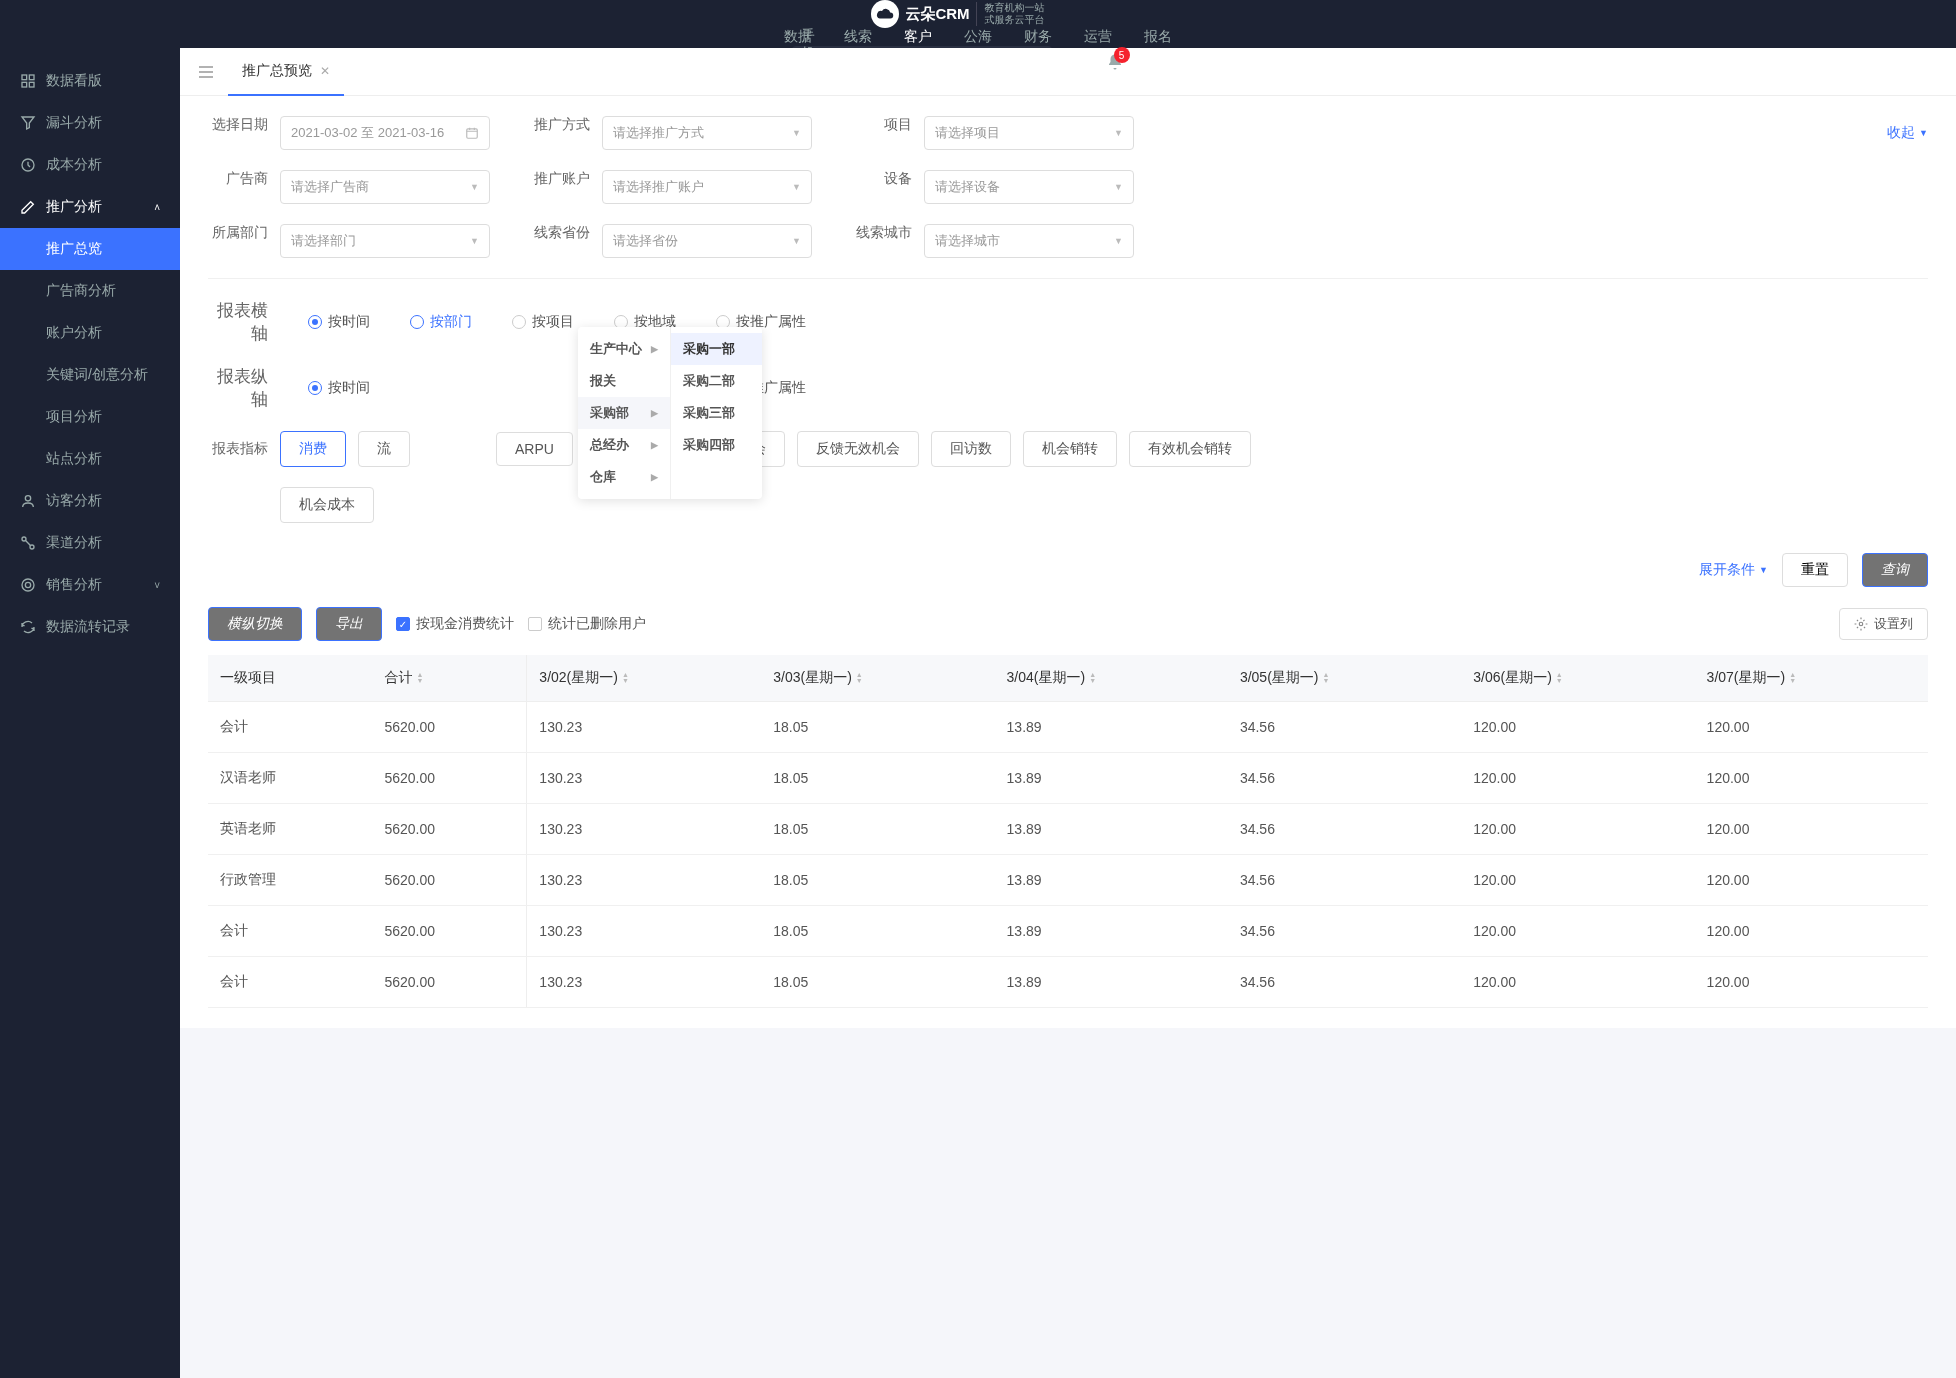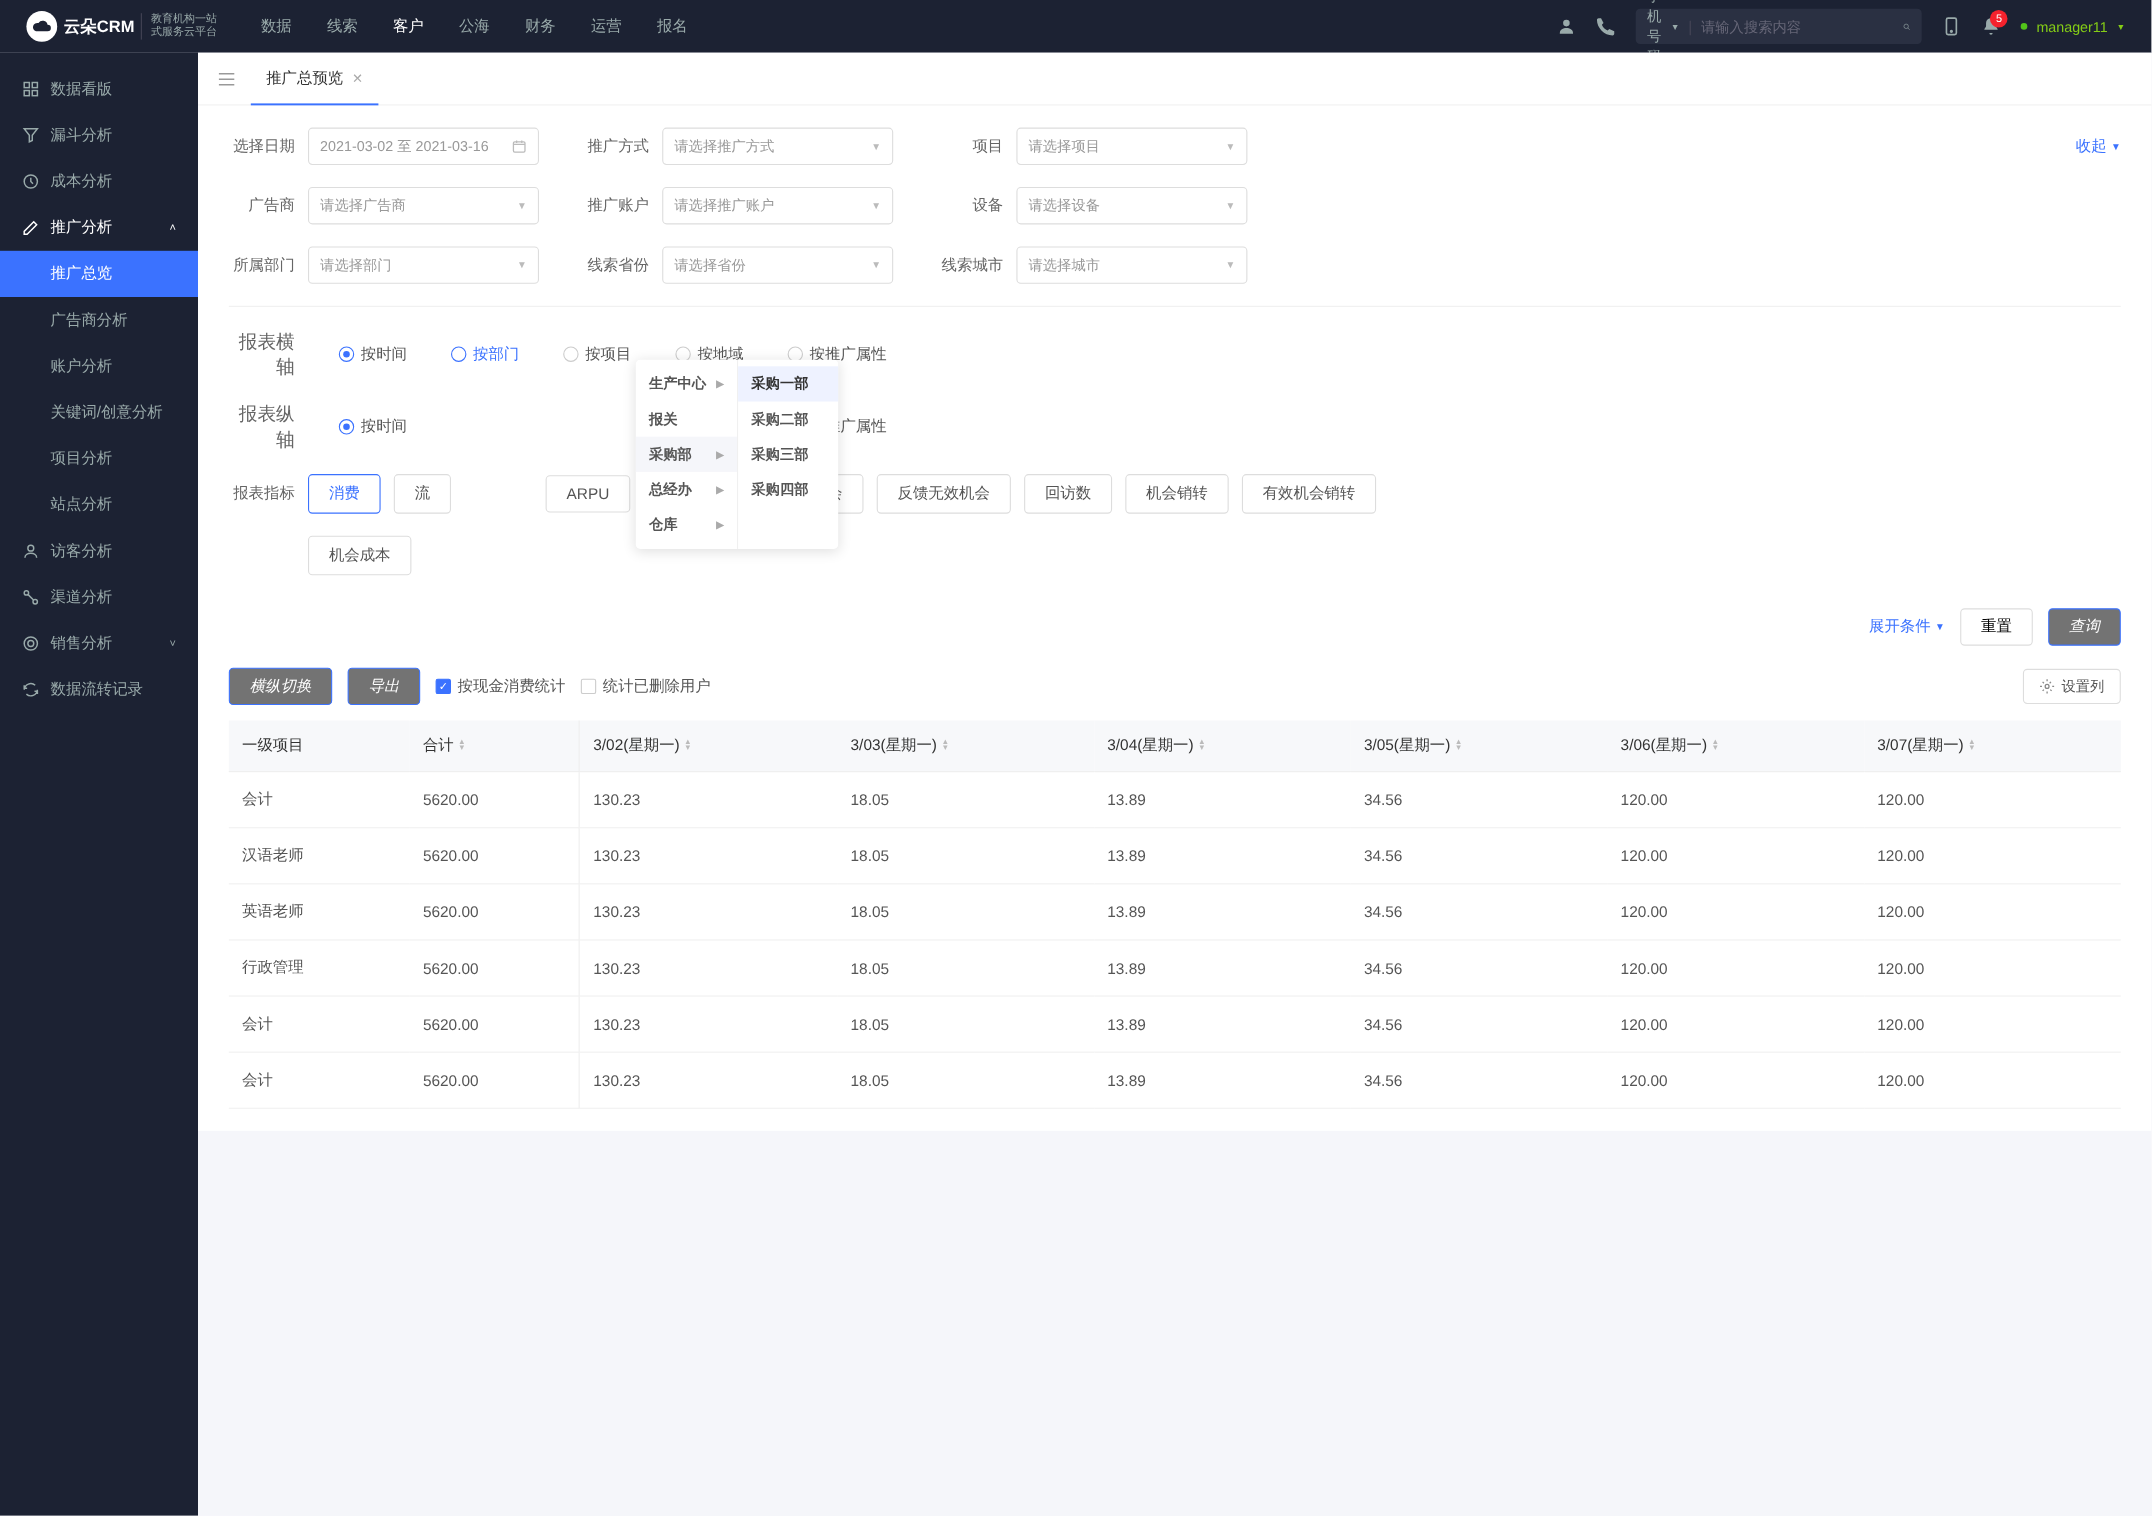--- a/index.html
+++ b/index.html
@@ -1,19 +1,19 @@
 <!DOCTYPE html>
 <html><head>
 <meta charset="utf-8">
 <style>
 * { margin: 0; padding: 0; box-sizing: border-box; font-family: -apple-system, "PingFang SC", "Microsoft YaHei", sans-serif; }
 body { background: #f5f6fa; color: #333; font-size: 14px; }
 
 
-.topnav { height: 48px; background: #1c2233; display: flex; align-items: center; padding: 0 24px; color: #aab; }
+.topnav { height: 48px; background: #1c2233; display: flex; align-items: center; padding: 0 24px; color: #aab; flex-direction: column; }
 .logo { display: flex; align-items: center; gap: 6px; margin-right: 40px; }
 .logo-badge { width: 28px; height: 28px; background: #fff; border-radius: 50%; display: flex; align-items: center; justify-content: center; }
 .logo-text { font-size: 15px; font-weight: 600; color: #fff; }
 .logo-sub { font-size: 10px; color: #9aa; border-left: 1px solid #445; padding-left: 8px; line-height: 1.2; }
 .topmenu { display: flex; gap: 32px; }
 .topmenu-item { color: #9aa; cursor: pointer; font-size: 14px; }
 .topmenu-item.active { color: #fff; }
 .topnav-spacer { flex: 1; }
 .topnav-icons { display: flex; align-items: center; gap: 18px; }
 .topicon { width: 18px; height: 18px; color: #9aa; cursor: pointer; }
@@ -41,21 +41,21 @@
 .tabbar { background: #fff; display: flex; align-items: center; height: 48px; border-bottom: 1px solid #eee; padding: 0 8px; gap: 4px; }
 .tab-toggle { width: 36px; height: 36px; display: flex; align-items: center; justify-content: center; cursor: pointer; color: #888; }
 .tab { padding: 0 14px; height: 48px; display: flex; align-items: center; gap: 8px; border-bottom: 2px solid transparent; cursor: pointer; color: #666; font-size: 14px; }
 .tab.active { border-bottom-color: #3b72ff; color: #333; }
 .tab-close { color: #aaa; font-size: 12px; }
 
 .content { padding: 20px 28px; background: #fff; margin: 0; position: relative; }
 
 
 .filter-row { display: flex; align-items: center; gap: 40px; margin-bottom: 20px; }
-.filter-item { display: flex; align-items: center; gap: 12px; }
+.filter-item { display: flex; gap: 12px; }
 .filter-label { width: 60px; text-align: right; color: #666; font-size: 14px; }
 .filter-input, .filter-select { width: 210px; height: 34px; border: 1px solid #ddd; border-radius: 4px; padding: 0 10px; font-size: 13px; color: #999; display: flex; align-items: center; justify-content: space-between; cursor: pointer; background: #fff; }
 .collapse-btn { margin-left: auto; color: #3b72ff; cursor: pointer; display: flex; align-items: center; gap: 4px; font-size: 14px; }
 
 .divider { height: 1px; background: #f0f0f0; margin: 8px 0 20px; }
 
 
 .radio-row { display: flex; align-items: center; gap: 40px; margin-bottom: 20px; position: relative; }
 .radio-label { width: 60px; text-align: right; color: #666; font-size: 17px; }
 .radio-opt { display: flex; align-items: center; gap: 6px; cursor: pointer; font-size: 14px; color: #555; }

